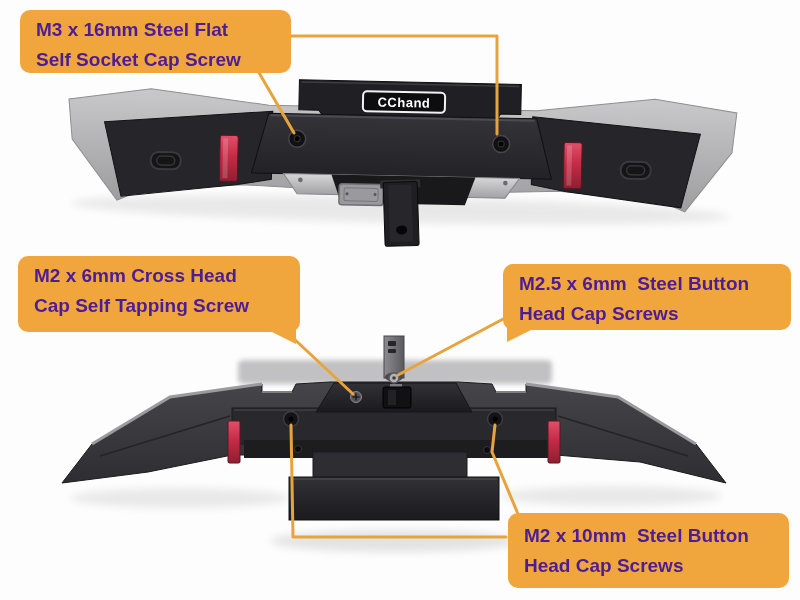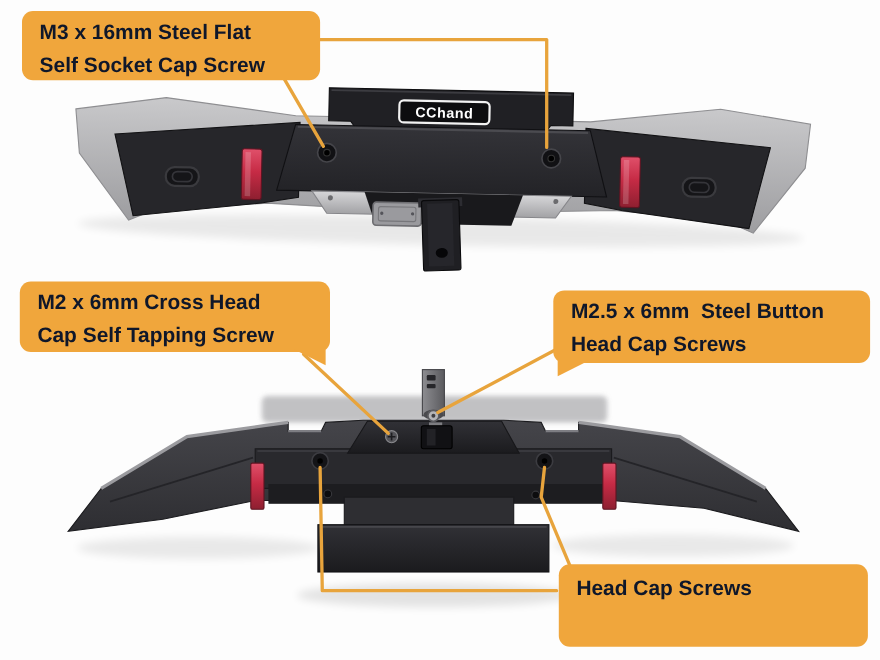--- a/index.html
+++ b/index.html
@@ -6,21 +6,21 @@
   .stage{
     position:relative;width:800px;height:600px;overflow:hidden;
     background:#fdfdfd;
     font-family:"Liberation Sans","DejaVu Sans",sans-serif;
   }
   .stage svg{position:absolute;left:0;top:0;}
   .callout{
     position:absolute;
     background:#F0A63C;
     border-radius:10px;
-    color:#0f172a;
+    color:#4c1d95;
     font-weight:bold;
     font-size:19px;
     line-height:30px;
     padding:5px 0 0 16px;
     box-sizing:border-box;
     z-index:3;
   }
   .callout .line{display:block;white-space:pre;}
   .tail{position:absolute;width:0;height:0;}
   .tail-br{right:4px;bottom:-12px;border-left:28px solid transparent;border-top:14px solid #F0A63C;}
@@ -200,29 +200,30 @@
     <path d="M291,425 L293,537 L506,537" stroke="#E8A43C"></path>
     <path d="M495,425 L492,452 L518,514" stroke="#E8A43C"></path>
   </g>
 </svg>
 
 <div class="callout" style="left:20px;top:10px;width:271px;height:63px;">
   <span class="line">M3 x 16mm Steel Flat</span>
   <span class="line">Self Socket Cap Screw</span>
 </div>
 
-<div class="callout" style="left:18px;top:256px;width:282px;height:64px;">
+<div class="callout" style="left:18px;top:256px;width:282px;height:76px;">
   <span class="line">M2 x 6mm Cross Head</span>
   <span class="line">Cap Self Tapping Screw</span>
   <i class="tail tail-br"></i>
 </div>
 
 <div class="callout" style="left:503px;top:252px;width:288px;height:66px;margin-top:12px;">
   <span class="line">M2.5 x 6mm  Steel Button</span>
   <span class="line">Head Cap Screws</span>
   <i class="tail tail-bl"></i>
 </div>
 
 <div class="callout" style="left:508px;top:513px;width:281px;height:75px;padding-top:8px;">
+  <span class="line">M2 x 10mm  Steel Button</span>
   <span class="line">Head Cap Screws</span>
 </div>
 
 </div>
 
 </body></html>

